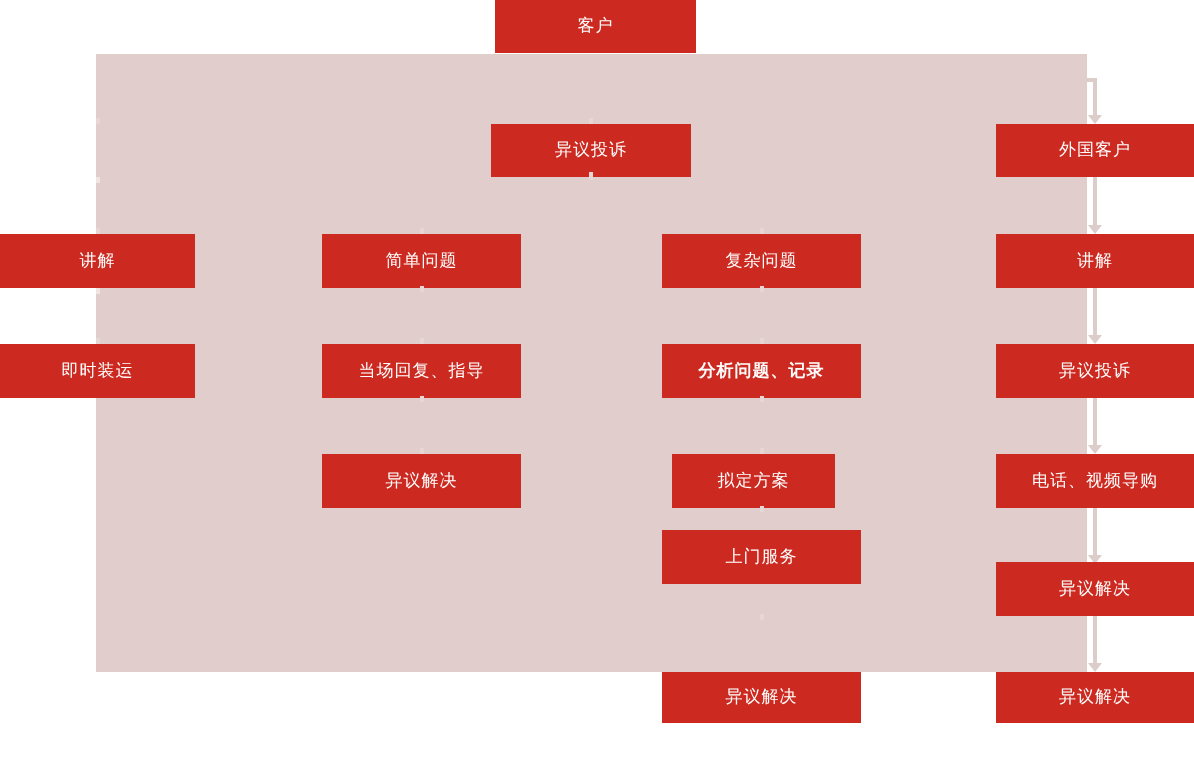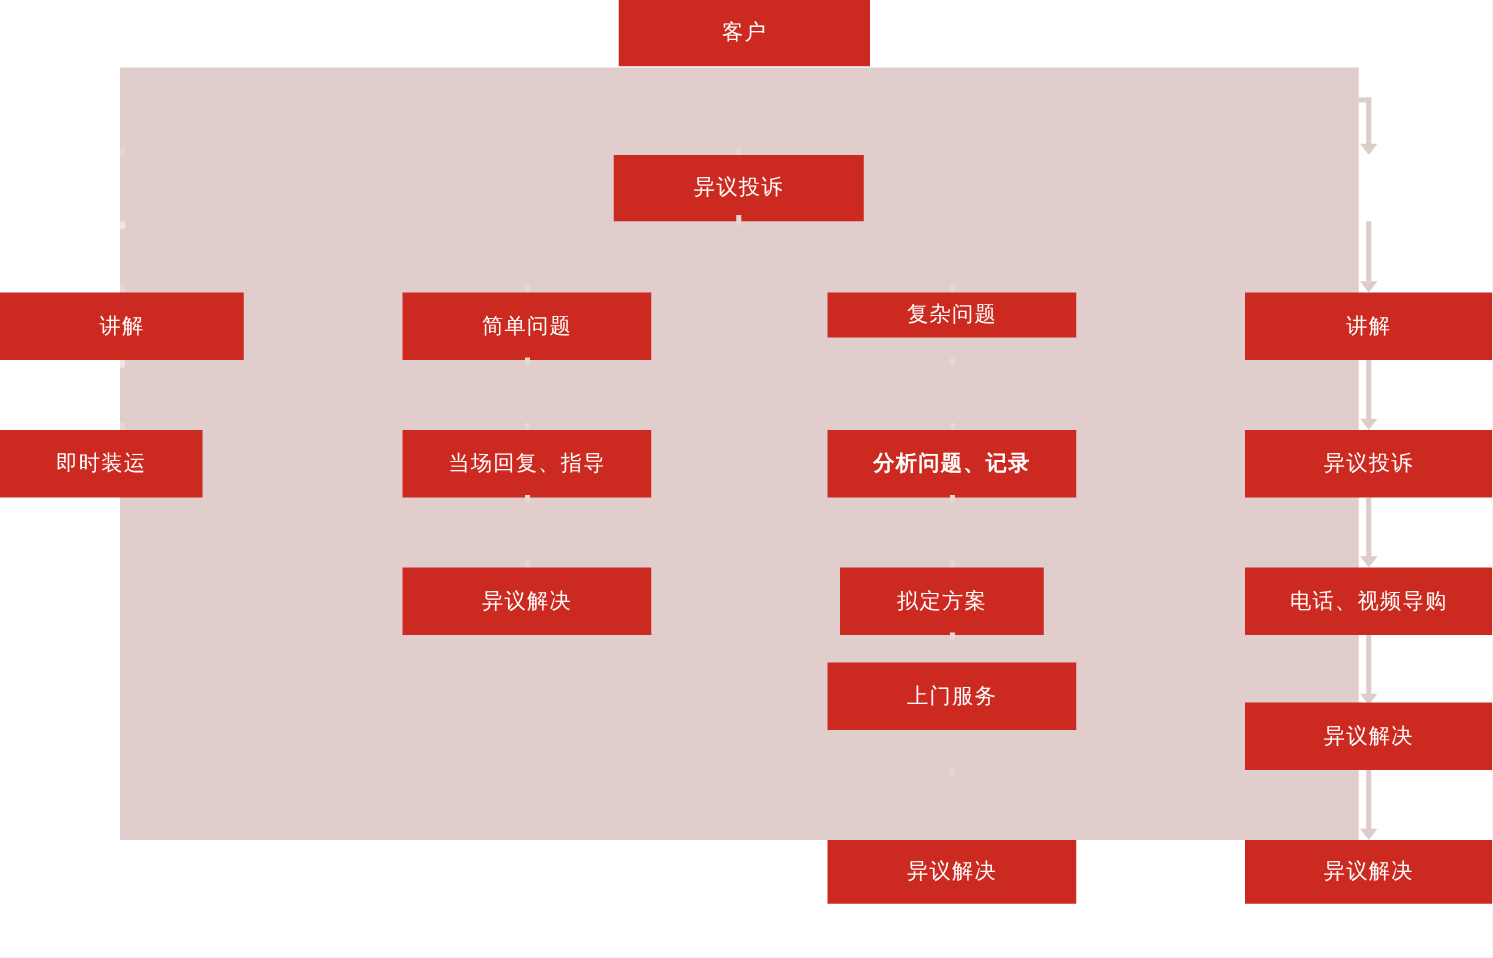--- a/index.html
+++ b/index.html
@@ -96,55 +96,56 @@
   <div class="arrow-head" style="left:1088px; top:663px;"></div>
 
   <div class="stub" style="left:96px; top:118px; height:6px;"></div>
 
   <div class="stub onwhite" style="left:96px; top:177px; height:6px;"></div>
   <div class="stub" style="left:96px; top:228px; height:6px;"></div>
   <div class="node" style="left:0px; top:234px; width:195px; height:54px;">讲解</div>
 
   <div class="stub onwhite" style="left:96px; top:288px; height:6px;"></div>
   <div class="stub" style="left:96px; top:338px; height:6px;"></div>
-  <div class="node" style="left:0px; top:344px; width:162px; height:54px;">即时装运</div>
+  <div class="node" style="left:0px; top:344px; width:195px; height:54px;">即时装运</div>
 
   <div class="stub" style="left:589px; top:118px; height:6px;"></div>
   <div class="node" style="left:491px; top:124px; width:200px; height:53px;">异议投诉</div>
   <div class="stub" style="left:589px; top:172px; height:8px;"></div>
 
   <div class="stub" style="left:420px; top:228px; height:6px;"></div>
   <div class="node" style="left:322px; top:234px; width:199px; height:54px;font-family:Liberation Serif, serif;">简单问题</div>
 
   <div class="stub" style="left:420px; top:286px; height:6px;"></div>
   <div class="stub" style="left:420px; top:338px; height:6px;"></div>
   <div class="node" style="left:322px; top:344px; width:199px; height:54px;">当场回复、指导</div>
 
   <div class="stub" style="left:420px; top:396px; height:6px;"></div>
   <div class="stub" style="left:420px; top:448px; height:6px;"></div>
   <div class="node" style="left:322px; top:454px; width:199px; height:54px;">异议解决</div>
 
   <div class="stub" style="left:760px; top:228px; height:6px;"></div>
-  <div class="node" style="left:662px; top:234px; width:199px; height:36px;">复杂问题</div>
+  <div class="node" style="left:662px; top:234px; width:199px; height:54px;">复杂问题</div>
 
   <div class="stub" style="left:760px; top:286px; height:6px;"></div>
   <div class="stub" style="left:760px; top:338px; height:6px;"></div>
   <div class="node" style="left:662px; top:344px; width:199px; height:54px;font-weight:bold;">分析问题、记录</div>
 
   <div class="stub" style="left:760px; top:396px; height:6px;"></div>
   <div class="stub" style="left:760px; top:448px; height:6px;"></div>
   <div class="node" style="left:672px; top:454px; width:163px; height:54px;">拟定方案</div>
 
   <div class="stub" style="left:760px; top:506px; height:6px;"></div>
   <div class="stub" style="left:760px; top:556px; height:6px;"></div>
   <div class="node" style="left:662px; top:530px; width:199px; height:54px;">上门服务</div>
 
   <div class="stub" style="left:760px; top:614px; height:6px;"></div>
   <div class="node" style="left:662px; top:672px; width:199px; height:51px;">异议解决</div>
 
+  <div class="node" style="left:996px; top:124px; width:198px; height:53px;">外国客户</div>
 
   <div class="node" style="left:996px; top:234px; width:198px; height:54px;">讲解</div>
 
   <div class="node" style="left:996px; top:344px; width:198px; height:54px;">异议投诉</div>
 
   <div class="node" style="left:996px; top:454px; width:198px; height:54px;">电话、视频导购</div>
 
   <div class="node" style="left:996px; top:562px; width:198px; height:54px;">异议解决</div>
 
   <div class="node" style="left:996px; top:672px; width:198px; height:51px;">异议解决</div>

